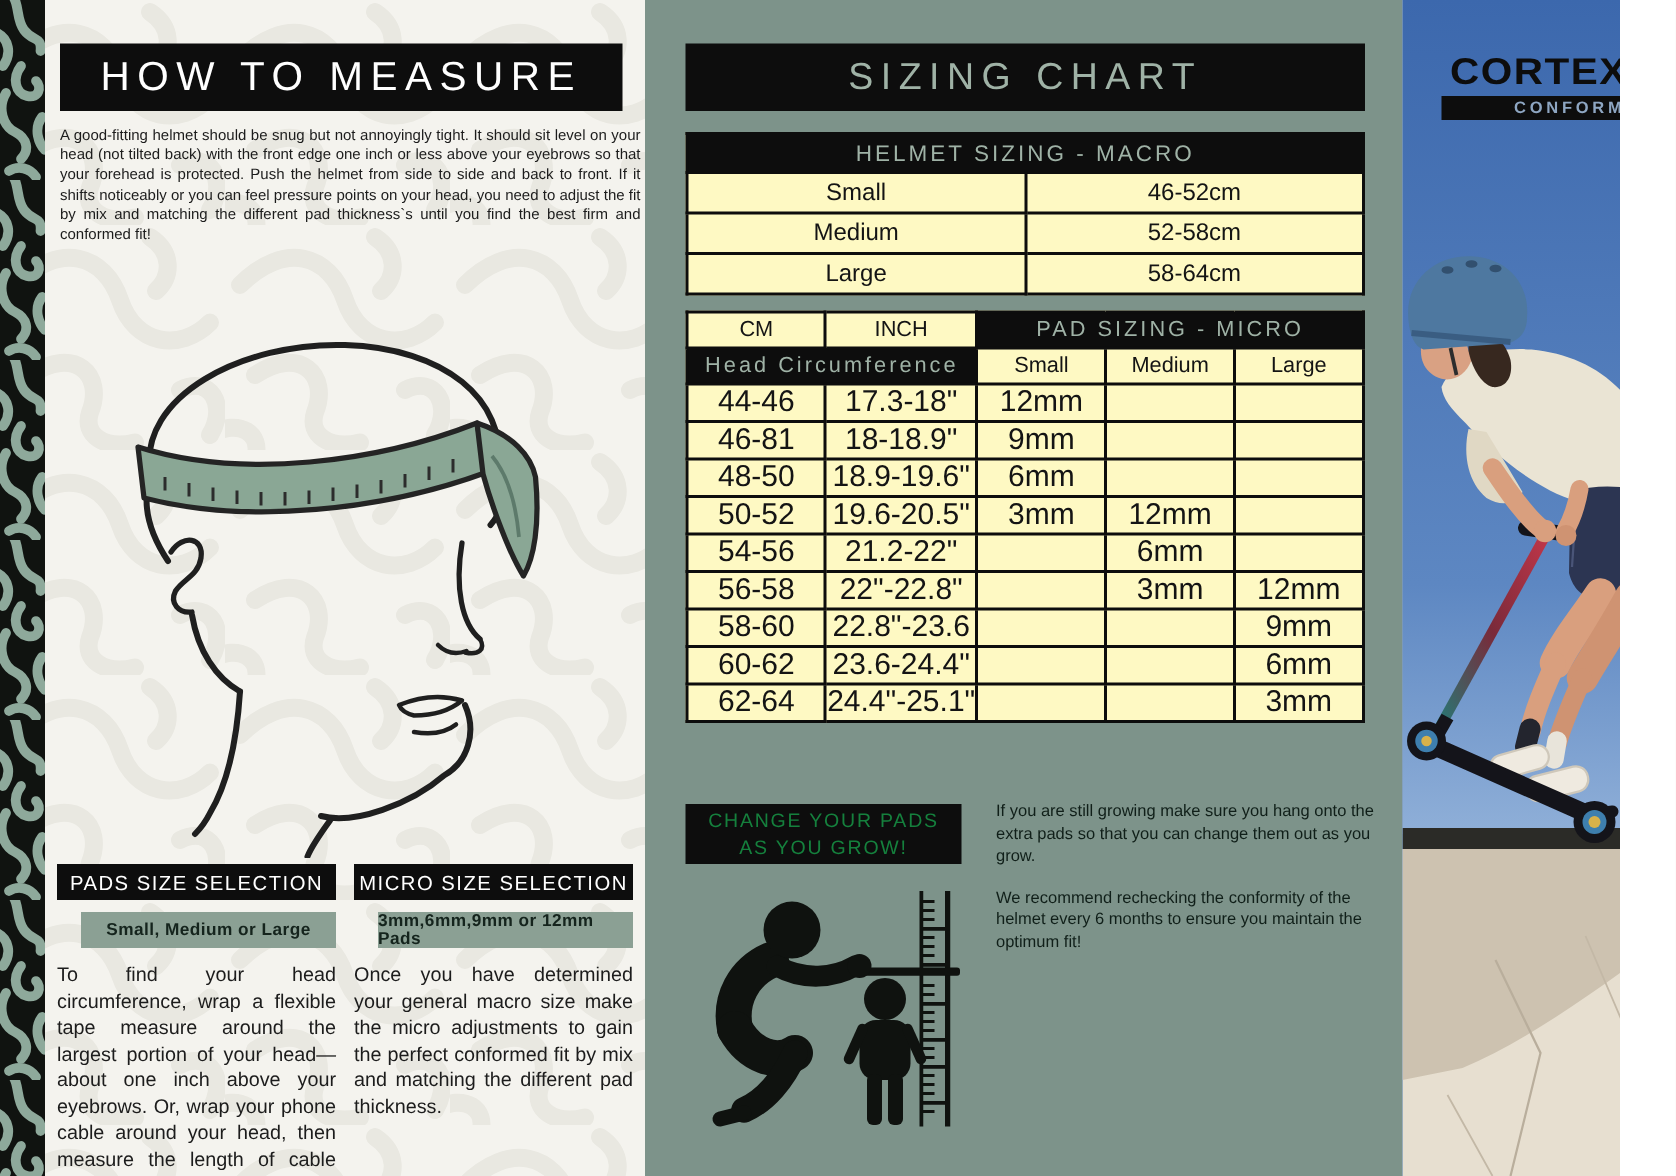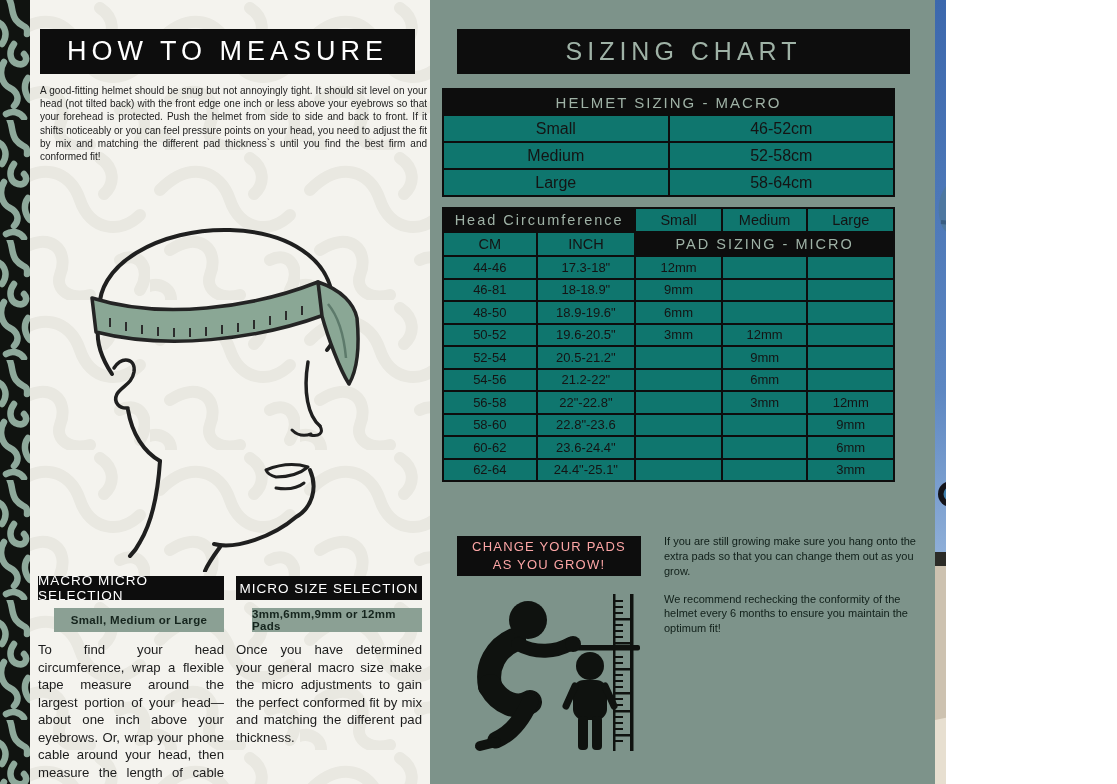--- a/index.html
+++ b/index.html
@@ -1,17 +1,17 @@
 <!DOCTYPE html>
 <html><head>
 <meta charset="utf-8">
 <style>
   html,body{margin:0;padding:0;background:#ffffff;}
   .page{
-    position:relative;width:946px;height:784px;overflow:hidden;
+    position:relative;width:1080px;height:784px;overflow:hidden;
     font-family:"Liberation Sans", sans-serif;color:#1b1b1b;background:#f4f3ee;
   }
   .panel{position:absolute;top:0;height:784px;}
   
   .panel-left{left:0;width:430px;background:#f4f3ee;}
   .bg-pattern{position:absolute;left:0;top:0;}
   .edge-strip{position:absolute;left:0;top:0;}
   .banner{background:#0d0d0d;display:flex;align-items:center;justify-content:center;}
   .title-banner{
     position:absolute;left:40px;top:29px;width:375px;height:45px;
@@ -31,35 +31,35 @@
     display:flex;align-items:center;justify-content:center;
     font-size:11.5px;font-weight:700;letter-spacing:.3px;margin-left:16px;
   }
   .sel-col p{margin:9px 0 0 0;font-size:13.2px;line-height:1.33;text-align:justify;color:#1c1c1c;}
   
   .panel-mid{left:430px;width:505px;background:#7d938a;}
   .mid-title{
     position:absolute;left:27px;top:29px;width:453px;height:45px;
     color:#9fb2a6;font-size:25px;letter-spacing:5px;font-weight:500;
   }
-  table.tbl{border-collapse:collapse;position:absolute;left:12px;background:#0f766e;}
+  table.tbl{border-collapse:collapse;position:absolute;left:27px;background:#fef9c3;}
   table.tbl td,table.tbl th{
     border:2px solid #0d0d0d;text-align:center;vertical-align:middle;
     font-weight:500;color:#141414;padding:0;
   }
   .black-cell{background:#0d0d0d;color:#9fb2a6 !important;letter-spacing:2px;font-weight:400;}
   table.macro{top:88px;width:453px;}
   table.macro th{height:24px;font-size:15px;}
   table.macro td{height:25px;font-size:16px;}
   table.sizes{top:207px;width:453px;}
   table.sizes th{height:22px;font-size:14.5px;}
-  table.sizes td{height:20.5px;font-size:13px;}
+  table.sizes td{height:20.5px;font-size:20px;}
   .grow-banner{
     position:absolute;left:27px;top:536px;width:184px;height:40px;
-    flex-direction:column;color:#fca5a5;font-size:13px;letter-spacing:1.2px;line-height:1.35;
+    flex-direction:column;color:#15803d;font-size:13px;letter-spacing:1.2px;line-height:1.35;
   }
   .grow-text{position:absolute;left:234px;top:534px;width:252px;color:#101f19;}
   .grow-text p{margin:0 0 13px 0;font-size:11px;line-height:1.35;}
   .grow-icon{position:absolute;left:22px;top:590px;}
   
   .panel-right{left:935px;width:182px;background:#4a76ad;}
   .scene{position:absolute;left:0;top:0;}
   .logo{position:absolute;left:0;top:35px;width:182px;text-align:center;}
   .logo-cortex{
     font-size:27px;font-weight:700;color:#0d0d0d;letter-spacing:1px;
@@ -156,21 +156,21 @@
             <line x1="184" y1="109" x2="184" y2="100"></line>
           <line x1="200" y1="105" x2="200" y2="96"></line>
             <line x1="216" y1="100" x2="216" y2="91"></line>
           <line x1="232" y1="95" x2="232" y2="86"></line>
         </g>
       </g>
     </svg>
 
     <div class="sel-col colA">
       <div class="banner sel-banner">
-        <span>MACRO MICRO SELECTION</span>
+        <span>PADS SIZE SELECTION</span>
       </div>
       <div class="sel-sub">Small, Medium or Large</div>
       <p>To find your head circumference, wrap a flexible tape measure around the largest portion of your head— about one inch above your eyebrows. Or, wrap your phone cable around your head, then measure the length of cable with a ruler.</p>
     </div>
 
     <div class="sel-col colB">
       <div class="banner sel-banner">
         <span>MICRO SIZE SELECTION</span>
       </div>
       <div class="sel-sub">3mm,6mm,9mm or 12mm Pads</div>
@@ -210,31 +210,31 @@
     <table class="tbl sizes">
       <colgroup>
         <col style="width:94px">
           <col style="width:99px">
           <col style="width:87px">
           <col style="width:86px">
           <col style="width:87px">
       </colgroup>
       <tbody>
           <tr>
+        <th>CM</th>
+        <th>INCH</th>
+        <th colspan="3" class="black-cell">PAD SIZING - MICRO</th>
+      </tr>
+      <tr>
         <th colspan="2" class="black-cell">Head Circumference</th>
         <th>Small</th>
         <th>Medium</th>
         <th>Large</th>
       </tr>
       <tr>
-        <th>CM</th>
-        <th>INCH</th>
-        <th colspan="3" class="black-cell">PAD SIZING - MICRO</th>
-      </tr>
-      <tr>
         <td>44-46</td>
             <td>17.3-18"</td>
         <td>12mm</td>
             <td></td>
         <td></td>
       </tr>
       <tr>
         <td>46-81</td>
             <td>18-18.9"</td>
         <td>9mm</td>
@@ -246,27 +246,20 @@
             <td>18.9-19.6"</td>
         <td>6mm</td>
             <td></td>
         <td></td>
       </tr>
       <tr>
         <td>50-52</td>
             <td>19.6-20.5"</td>
         <td>3mm</td>
             <td>12mm</td>
-        <td></td>
-      </tr>
-      <tr>
-        <td>52-54</td>
-            <td>20.5-21.2"</td>
-        <td></td>
-            <td>9mm</td>
         <td></td>
       </tr>
       <tr>
         <td>54-56</td>
             <td>21.2-22"</td>
         <td></td>
             <td>6mm</td>
         <td></td>
       </tr>
       <tr>

